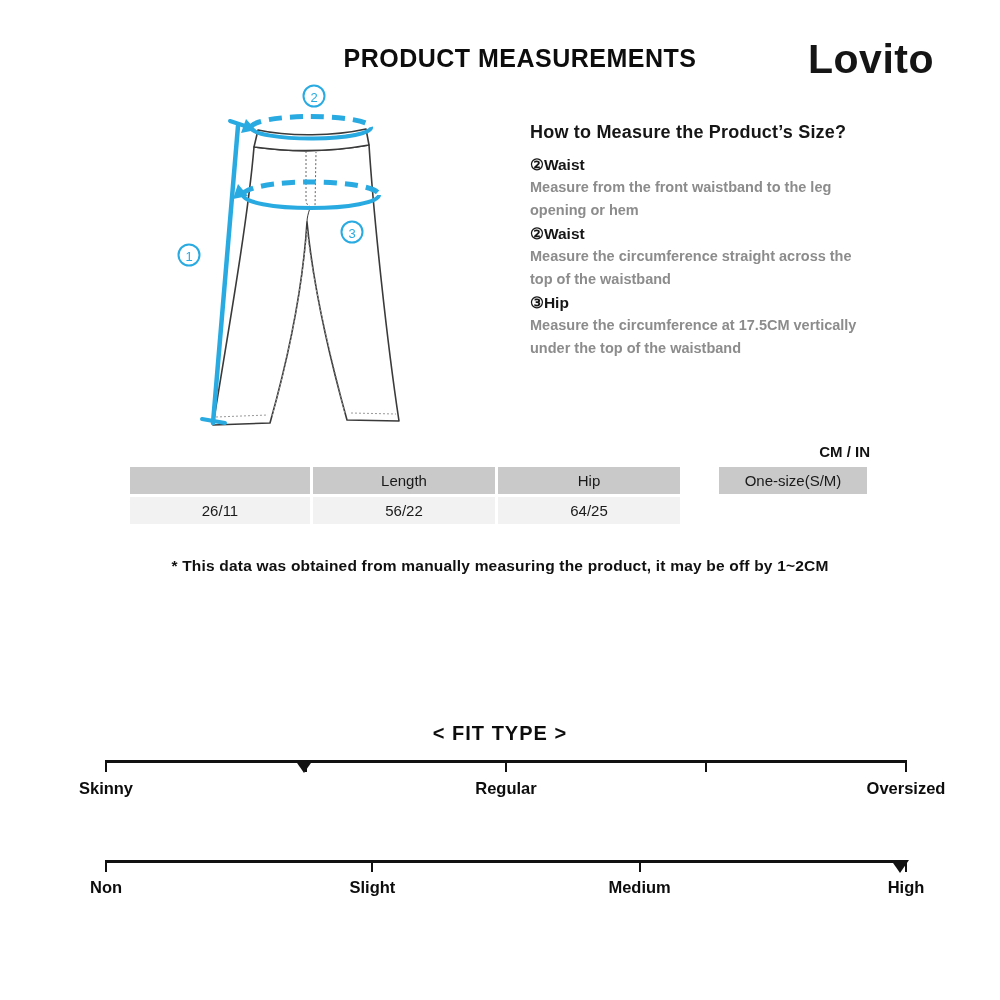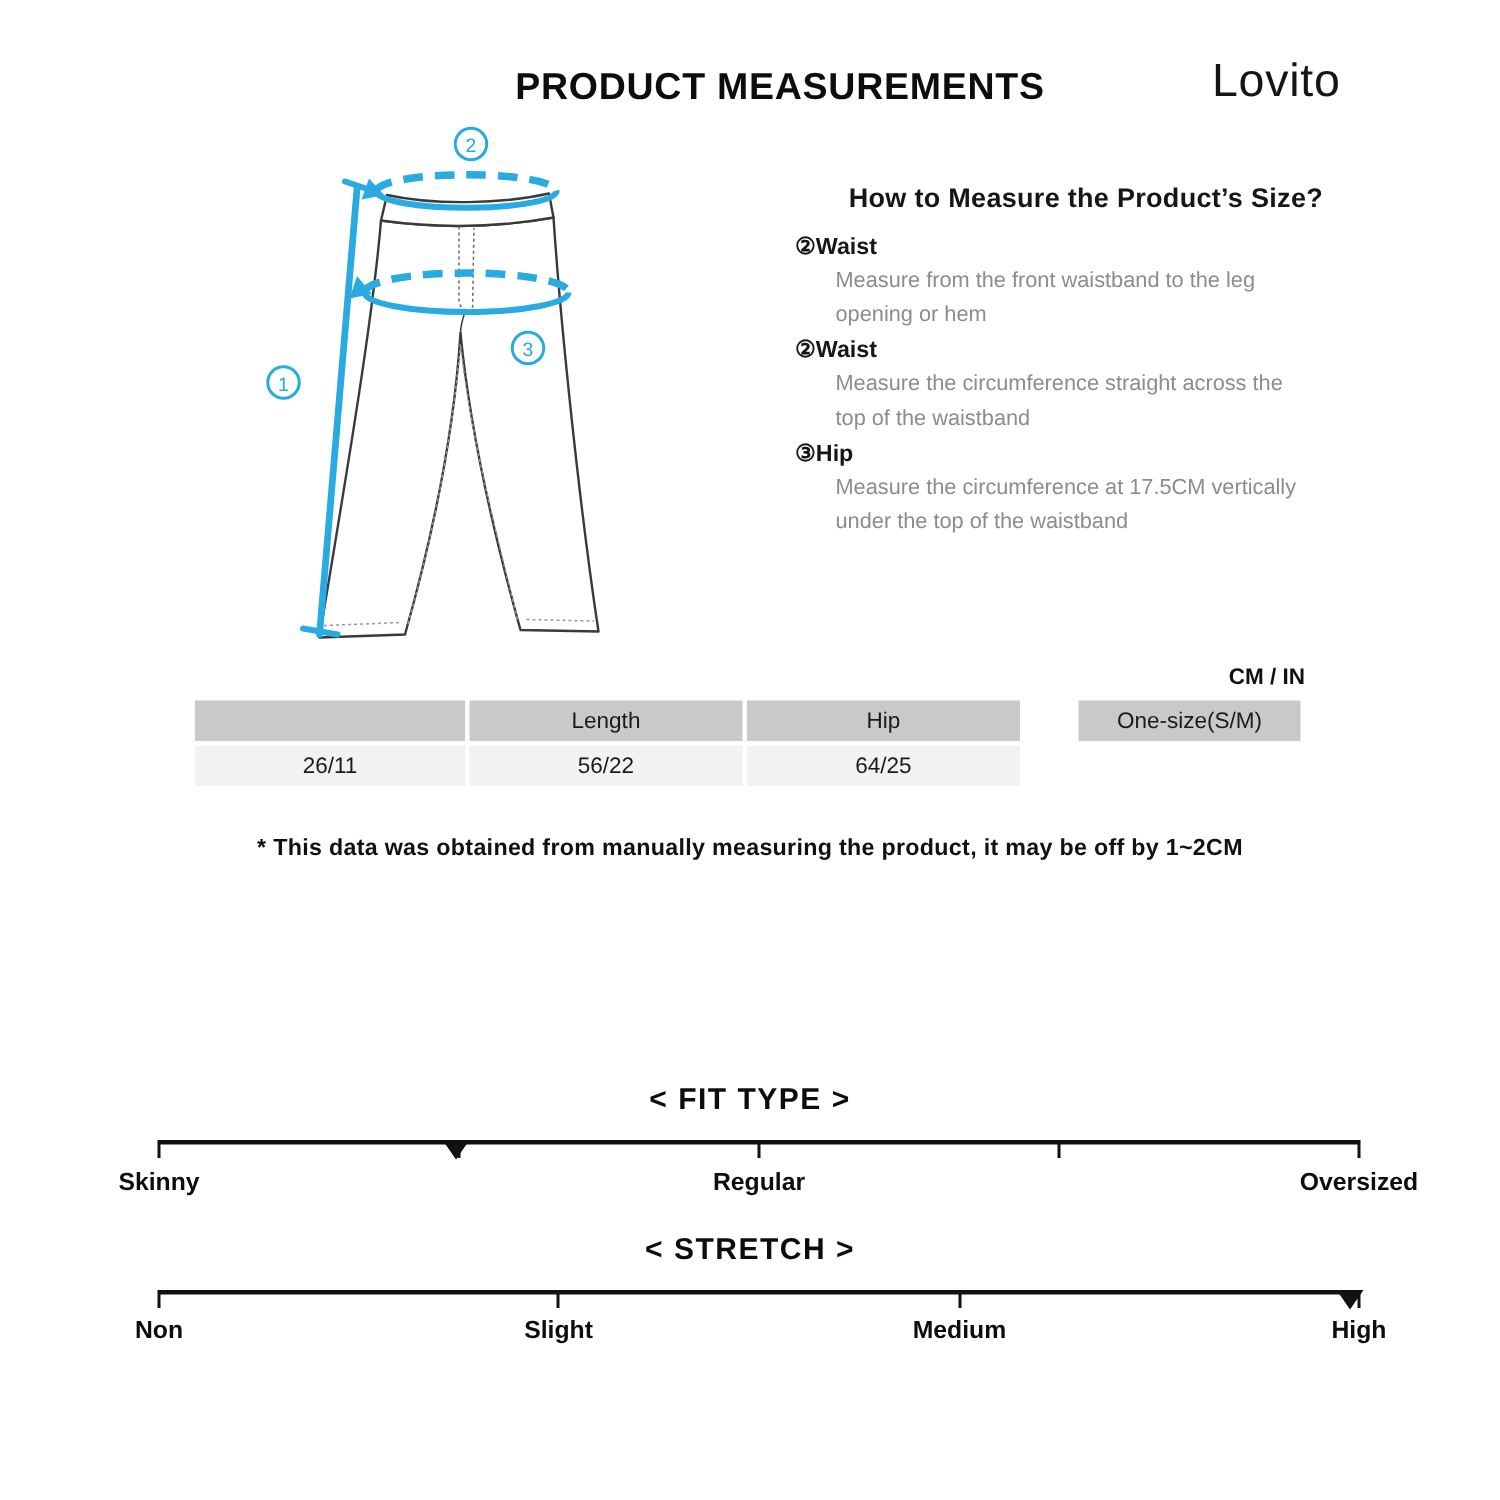--- a/index.html
+++ b/index.html
@@ -1,29 +1,29 @@
 <!DOCTYPE html>
 <html style="--accent: #29abe2; --tbl-header: #c9c9c9; --tbl-cell: #f2f2f2;"><head>
 <meta charset="utf-8">
 <style>
   html,body{margin:0;padding:0;background:#fff;}
   .page{position:relative;width:1000px;height:1000px;background:#ffffff;overflow:hidden;
         font-family:"Liberation Sans", sans-serif;color:#111;}
 
   .title{position:absolute;top:44px;left:0;width:1000px;text-align:center;
          font-size:25px;font-weight:800;letter-spacing:.5px;color:#0d0d0d;padding-left:20px;}
-  .logo{position:absolute;top:36px;left:808px;font-size:31px;font-weight:400;
+  .logo{position:absolute;top:36px;left:808px;font-size:41px;font-weight:700;
         letter-spacing:.5px;color:#151515;}
 
   .pants-svg{position:absolute;left:150px;top:80px;}
 
   .howto{position:absolute;left:530px;top:122px;width:352px;}
-  .howto h2{margin:0 0 10px 0;font-size:18px;font-weight:700;color:#161616;letter-spacing:.2px;text-align:right;}
+  .howto h2{margin:0 0 10px 0;font-size:18px;font-weight:700;color:#161616;letter-spacing:.2px;}
   .mi-label{font-size:15.5px;font-weight:700;line-height:23px;color:#161616;}
-  .mi-desc{font-size:14.5px;font-weight:400;line-height:23px;color:#8c8c8c;white-space:pre-line;margin-left:27px;}
+  .mi-desc{font-size:14.5px;font-weight:700;line-height:23px;color:#8c8c8c;white-space:pre-line;}
 
   .unit{position:absolute;top:443px;left:570px;width:300px;text-align:right;
         font-size:15px;font-weight:700;color:#111;}
 
   .ptable{position:absolute;left:130px;top:467px;width:740px;display:grid;
           grid-template-columns:180px 182px 182px 184px;grid-auto-rows:27px;
           column-gap:3px;row-gap:3px;}
   .ptable .cell{display:flex;align-items:center;justify-content:center;
                 font-size:15px;font-weight:400;color:#1a1a1a;}
   .ptable .h{background:var(--tbl-header);}
@@ -136,21 +136,20 @@
       <div class="tick" style="left: 75%;"></div>
       <div class="tick" style="left: 100%;"></div>
       <div class="marker" style="left: 24.8%;"></div>
     </div>
   <div class="scale-labels" id="fit-labels">
       <div class="slabel" style="left: 0%;">Skinny</div>
       <div class="slabel" style="left: 50%;">Regular</div>
       <div class="slabel" style="left: 100%;">Oversized</div>
     </div>
 
-  <div class="scale-heading" id="stretch-heading">&lt; STRETCH &gt;</div>
   <div class="scale-track" id="stretch-track">
     <div class="scale-line"></div>
   <div class="tick" style="left: 0%;"></div>
       <div class="tick" style="left: 33.3%;"></div>
       <div class="tick" style="left: 66.7%;"></div>
       <div class="tick" style="left: 100%;"></div>
       <div class="marker" style="left: 99.2%;"></div>
     </div>
   <div class="scale-labels" id="stretch-labels">
       <div class="slabel" style="left: 0%;">Non</div>

